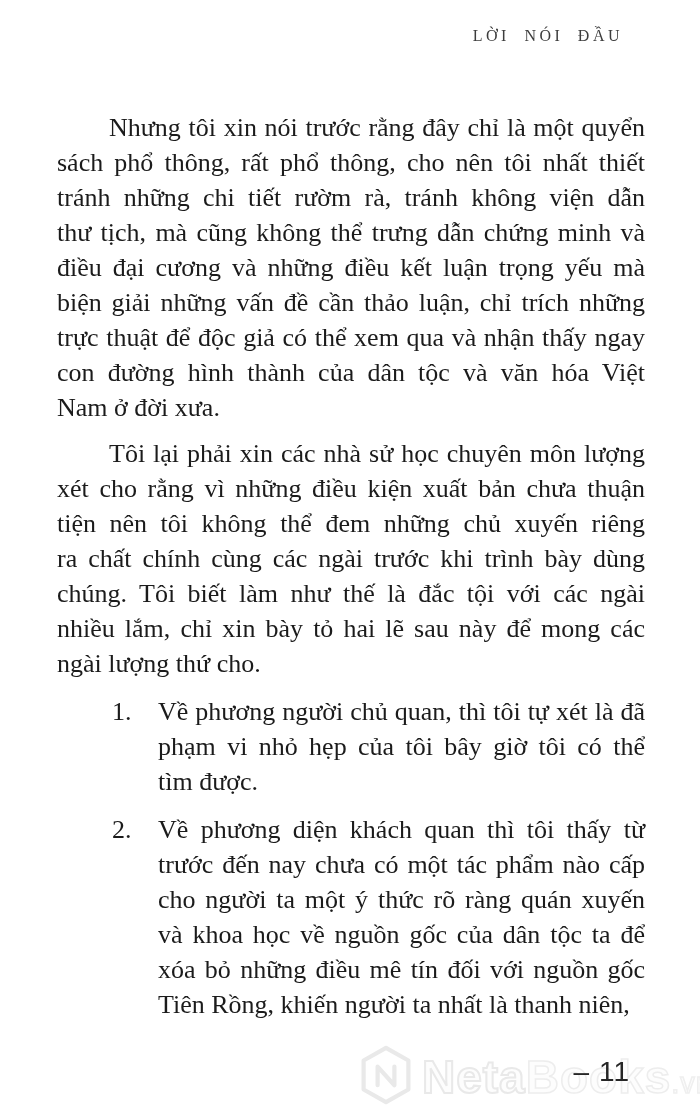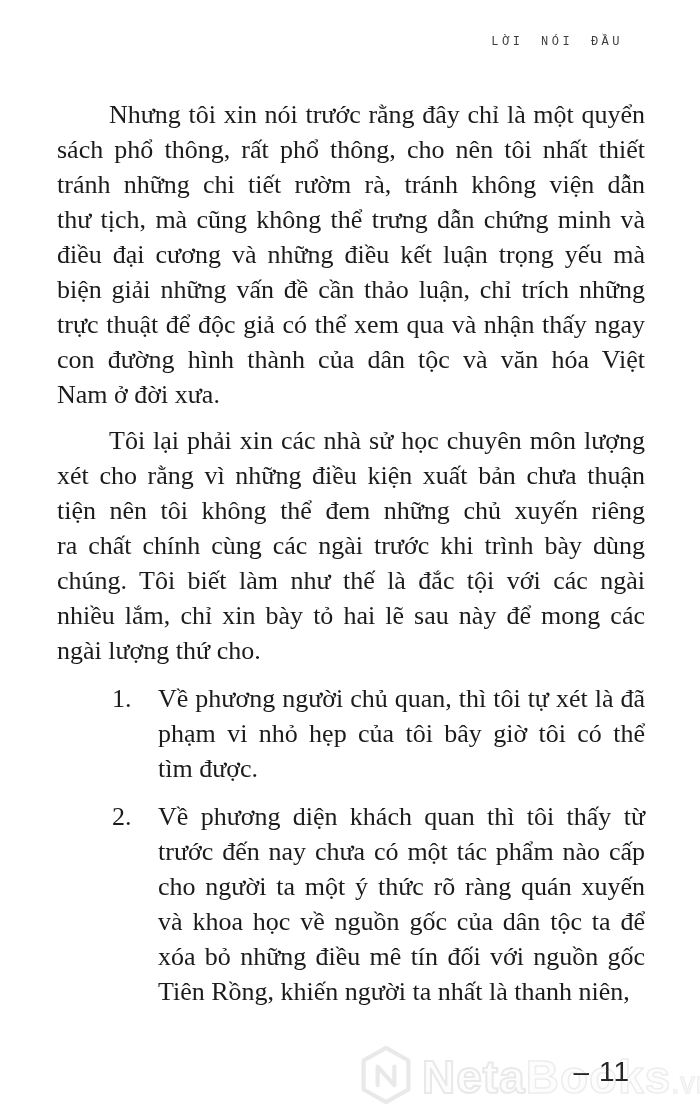--- a/index.html
+++ b/index.html
@@ -2,26 +2,26 @@
 <html><head>
 <meta charset="utf-8">
 <style>
   html,body { margin:0; padding:0; background:#888; }
   .page {
     position:relative; width:700px; height:1120px; background:#ffffff;
     font-family:"Liberation Serif","DejaVu Serif",serif; overflow:hidden;
     margin:0 auto;
   }
   .running-head {
-    position:absolute; top:35px; right:77px;
-    font-family:Liberation Mono, monospace;
-    font-size:12px; letter-spacing:3.5px; word-spacing:7px; color:#3d3d3d;
+    position:absolute; top:27px; right:77px;
+    font-family:Liberation Serif, serif;
+    font-size:16px; letter-spacing:3.5px; word-spacing:7px; color:#3d3d3d;
   }
   .body-text {
-    position:absolute; left:57px; right:55px; top:97px;
+    position:absolute; left:57px; right:55px; top:110px;
     font-size:26px; line-height:35px; color:#1b1b1b;
   }
   .para { margin:0 0 11px 0; }
   .tline { text-align:justify; text-align-last:justify; }
   .tline.last { text-align-last:left; }
   .para .tline.first { text-indent:52px; }
   .olist { margin-top:13px; }
   .list-item { display:flex; margin-bottom:13px; }
   .li-num { width:46px; padding-left:55px; flex:none; }
   .li-body { flex:1; }

